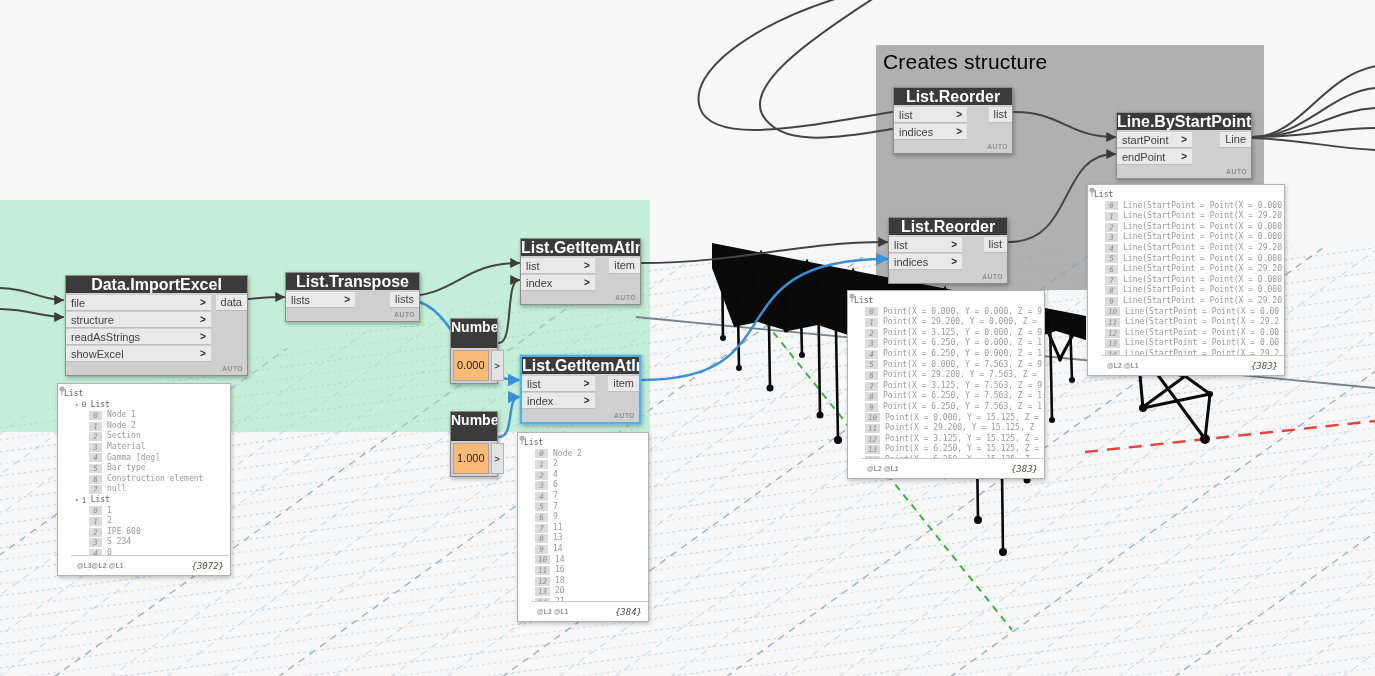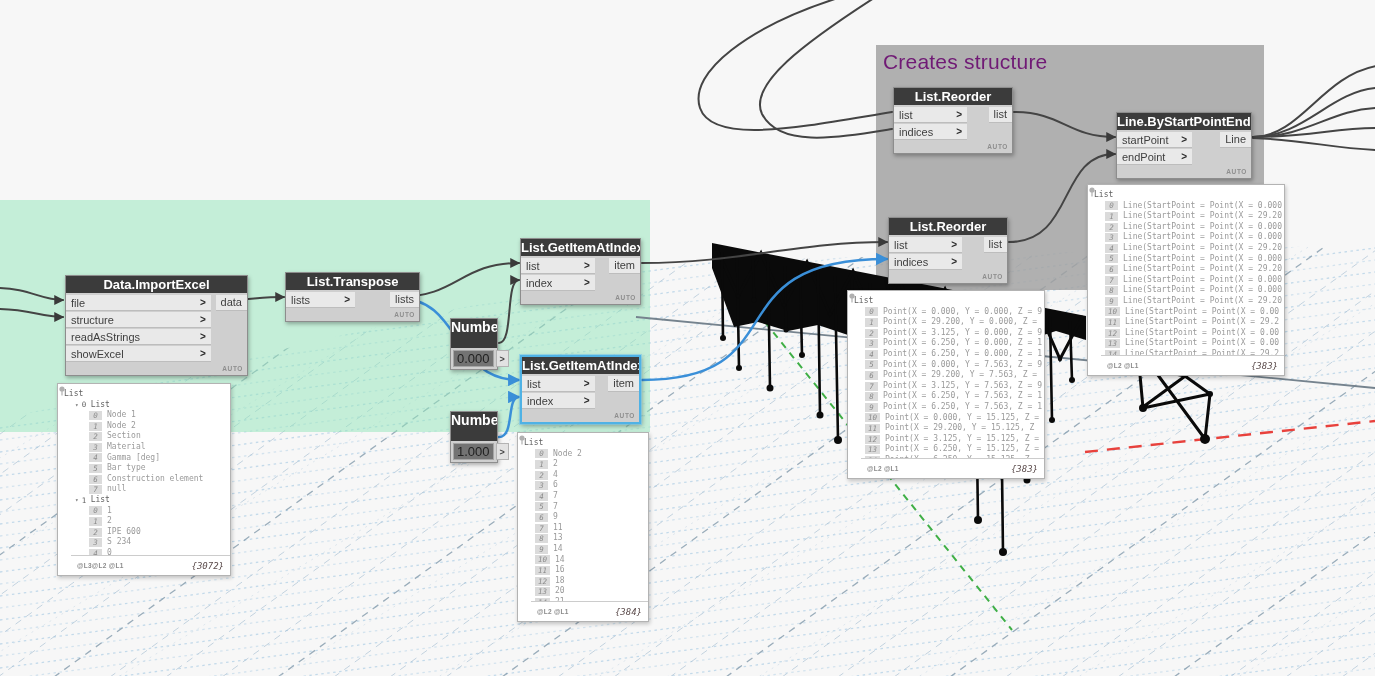--- a/index.html
+++ b/index.html
@@ -3,47 +3,47 @@
 <meta charset="utf-8">
 <style>
   html,body{margin:0;padding:0;background:#e8e8e8;}
   #canvas{position:relative;width:1375px;height:676px;overflow:hidden;
           background:#f7f7f7;font-family:"Liberation Sans","DejaVu Sans",sans-serif;}
   svg{position:absolute;left:0;top:0;}
   #grid-svg{z-index:0;}
   .group{position:absolute;}
   #group-excel{left:0;top:200px;width:650px;height:232px;background:rgba(146,229,186,0.5);z-index:1;}
   #group-structure{left:876px;top:45px;width:388px;height:245px;background:rgba(160,160,160,0.82);z-index:1;}
-  .group-title{font-size:21px;color:#701a75;padding:5px 7px;letter-spacing:0.2px;}
+  .group-title{font-size:21px;color:#000000;padding:5px 7px;letter-spacing:0.2px;}
   #scene-svg{z-index:2;}
 
   
   .dnode{position:absolute;z-index:3;background:#cfcfcf;border:1px solid #8d8d8d;
          box-shadow:1px 2px 4px rgba(0,0,0,.3);box-sizing:border-box;}
   .dnode.selected{border:2px solid #4fb2e5;box-shadow:0 0 0 1px rgba(120,200,240,.6),1px 2px 5px rgba(0,0,0,.35);}
-  .dnode-header{background:#3b3b3b;color:#fff;font-weight:bold;font-size:13px;height:17px;
+  .dnode-header{background:#3b3b3b;color:#fff;font-weight:bold;font-size:16px;height:17px;
                 line-height:17px;text-align:center;white-space:nowrap;overflow:hidden;}
   .dnode-body{display:flex;justify-content:space-between;align-items:flex-start;padding-top:2px;}
   .ports-in{display:flex;flex-direction:column;gap:1px;}
   .in-w80{width:80%;} .in-w62{width:62%;} .in-w52{width:52%;} .in-w56{width:56%;}
   .port-in{background:#e9e9e9;border-bottom:1px solid #bdbdbd;height:15px;display:flex;
            justify-content:space-between;align-items:center;padding:0 5px 0 5px;
            font-size:11px;color:#3e3e3e;}
   .chev{font-weight:bold;color:#2b2b2b;font-size:10px;line-height:15px;}
   .ports-out{display:flex;flex-direction:column;gap:1px;align-items:flex-end;}
   .port-out{background:#e9e9e9;border-bottom:1px solid #bdbdbd;height:15px;line-height:15px;
             padding:0 5px;font-size:11px;color:#3e3e3e;}
   .dnode-foot{height:13px;display:flex;justify-content:flex-end;align-items:center;padding:0 4px;}
   .lacing{font-size:6.5px;font-weight:bold;color:#8e8e8e;letter-spacing:.6px;}
 
   
   .number-node .dnode-header{font-size:14px;height:29px;line-height:16px;}
   .number-body{display:flex;align-items:stretch;padding:2px;gap:2px;}
-  .number-value{background:#737373;border:1px solid #a5a5a5;font-size:13px;color:#222;
-                padding:1px 3px;flex:1;line-height:13px;}
+  .number-value{background:#fdba74;border:1px solid #a5a5a5;font-size:11px;color:#222;
+                padding:8px 3px;flex:1;line-height:13px;}
   .number-port{background:#e2e2e2;border:1px solid #b3b3b3;font-size:9px;font-weight:bold;
                color:#444;display:flex;align-items:center;padding:0 3px;}
 
   
   .preview{position:absolute;z-index:4;background:#fff;border:1px solid #b3b3b3;
            box-shadow:1px 2px 4px rgba(0,0,0,.22);box-sizing:border-box;
            font-family:"DejaVu Sans Mono","Liberation Mono",monospace;}
   .pcontent{position:absolute;left:0;right:0;top:3px;bottom:20px;overflow:hidden;padding-top:2px;}
   .prow{height:10.6px;line-height:10.6px;font-size:8px;color:#9a9a9a;white-space:nowrap;
         overflow:hidden;padding-left:6px;display:flex;align-items:center;}

